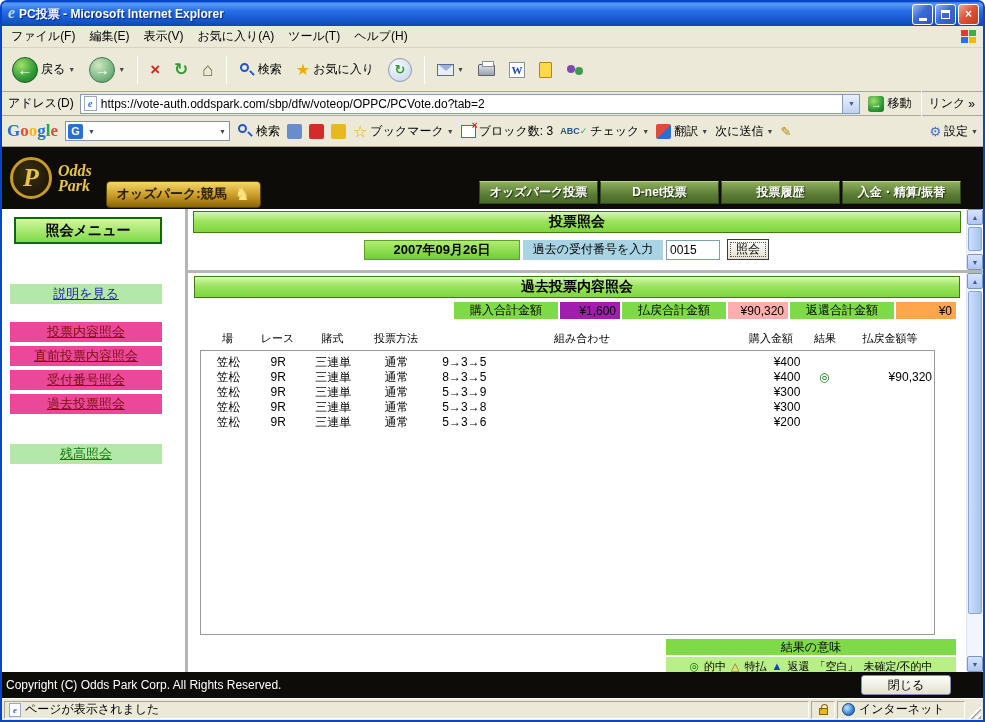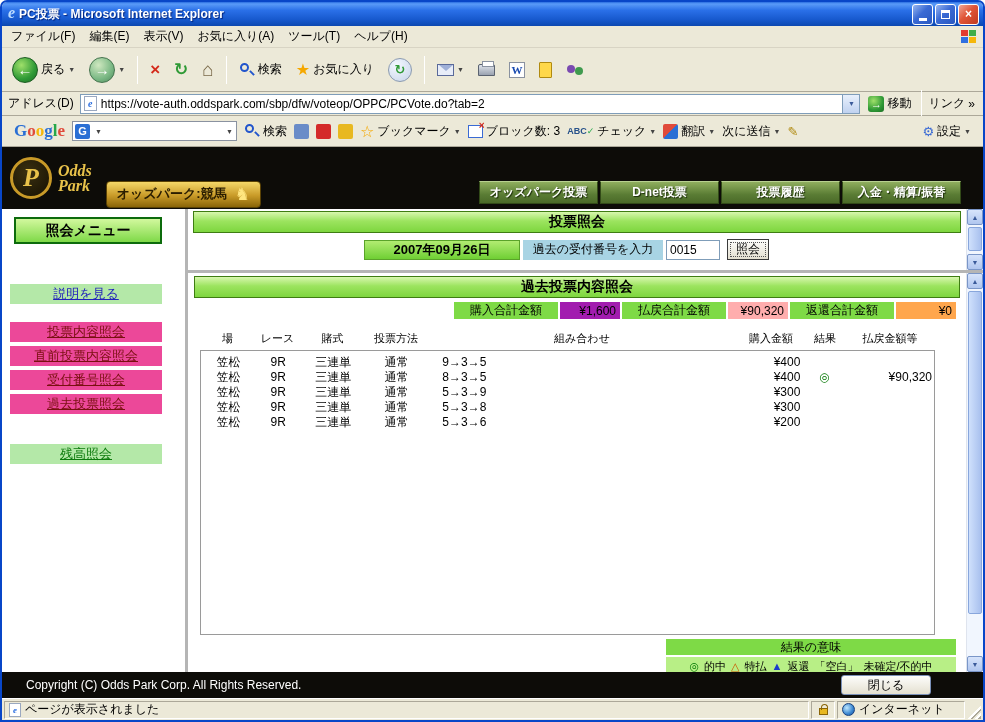--- a/index.html
+++ b/index.html
@@ -59,21 +59,21 @@
   .addr-label { color:#000; padding:0 2px; }
   .addr-input { flex:1; height:20px; background:#fff; border:1px solid #7f9db9; display:flex; align-items:center; padding-left:3px; overflow:hidden; }
   .page-ic { width:13px; height:15px; background:#fff; border:1px solid #9aa8c0; color:#2a6ee0; font-family:"Liberation Serif",serif; font-style:italic; font-weight:bold; font-size:10px; display:flex; align-items:center; justify-content:center; margin-right:4px; }
   .url { flex:1; white-space:nowrap; overflow:hidden; color:#000; }
   .addr-dd { width:17px; height:18px; background:linear-gradient(#e8f0fc,#c0d2f0); border-left:1px solid #7f9db9; display:flex; align-items:center; justify-content:center; font-size:7px; color:#3a5a9a; }
   .go-btn { display:flex; align-items:center; gap:3px; padding:1px 4px; }
   .go-ic { width:16px; height:16px; background:radial-gradient(circle at 35% 30%,#9fe06a,#2f9a36 60%,#1c6e24); border-radius:3px; color:#fff; font-weight:bold; font-size:11px; display:flex; align-items:center; justify-content:center; }
   .links { display:flex; align-items:center; gap:3px; padding-right:4px; color:#000; }
 
   
-  .googlebar { height:31px; flex:0 0 31px; background:#ECE9D8; display:flex; align-items:center; padding:0 12px; gap:7px; border-bottom:1px solid #aca899; }
+  .googlebar { height:31px; flex:0 0 31px; background:#ECE9D8; display:flex; align-items:center; padding:0 5px; gap:7px; border-bottom:1px solid #aca899; }
   .glogo { font-weight:bold; font-size:17px; font-family:"Liberation Serif",serif; letter-spacing:0; }
   .gl0{color:#2a6fd4}.gl1{color:#e04a3a}.gl2{color:#f5b70a}.gl3{color:#2a6fd4}.gl4{color:#27a84a}.gl5{color:#e04a3a}
   .gcombo { width:165px; height:20px; background:#fff; border:1px solid #8a92a0; display:flex; align-items:center; }
   .gbadge { width:15px; height:15px; background:#2a6fd4; color:#fff; font-weight:bold; font-size:11px; display:flex; align-items:center; justify-content:center; margin:0 2px; border-radius:2px; }
   .gcombo .flexfill { flex:1; }
   .gcombo .dd { padding:0 3px; }
   .gitem { display:flex; align-items:center; gap:3px; color:#000; white-space:nowrap; }
   .gsq { width:15px; height:15px; border-radius:2px; display:flex; align-items:center; justify-content:center; color:#fff; font-size:10px; font-weight:bold; }
   .gsq.grey{background:#6a8cc8}.gsq.red{background:#d42a2a}.gsq.yel{background:#e8b820}
   .blk-ic { width:15px; height:13px; background:#fff; border:1px solid #3a6ad4; position:relative; }
@@ -164,21 +164,21 @@
   
   .sb { flex:0 0 17px; background:#f1f6fe; border-left:1px solid #dfe4ee; display:flex; flex-direction:column; }
   .sb-btn { height:16px; background:linear-gradient(180deg,#d7e4fb,#b0c6ef); border:1px solid #7a96c8; border-radius:2px;
     display:flex; align-items:center; justify-content:center; font-size:7px; color:#3a5a9a; }
   .sb-track { flex:1; position:relative; }
   .sb-thumb { position:absolute; left:1px; right:1px; top:2px; background:linear-gradient(90deg,#cfe0fc,#a8c0ee); border:1px solid #88a6dc; border-radius:2px; }
   .sb.short .sb-thumb { height:24px; }
   .sb.long .sb-thumb { height:88%; }
 
   
-  .page-footer { height:26px; flex:0 0 26px; background:#0d0c08; display:flex; align-items:center; padding:0 24px;gap:28px; }
+  .page-footer { height:26px; flex:0 0 26px; background:#0d0c08; display:flex; align-items:center; padding:0 4px;gap:28px; }
   .copyright { color:#fff; font-size:12px; }
   .close-btn { margin-left:auto; margin-right:28px; width:90px; height:20px; background:linear-gradient(180deg,#fdfdfb,#e4e0d0);
     border:1px solid #7a90b8; border-radius:3px; font-size:12px; font-family:"Liberation Sans","DejaVu Sans",sans-serif; }
 
   
   .statusbar { height:22px; flex:0 0 22px; background:#ECE9D8; border-top:1px solid #fff; display:flex; align-items:center; padding:1px 2px; gap:2px; }
   .spane { height:18px; border:1px solid; border-color:#aca899 #fff #fff #aca899; display:flex; align-items:center; padding:0 4px; gap:4px; }
   .spane.main-pane { flex:1; }
   .spane.lock-pane { width:24px; justify-content:center; }
   .spane.zone-pane { width:128px; }

